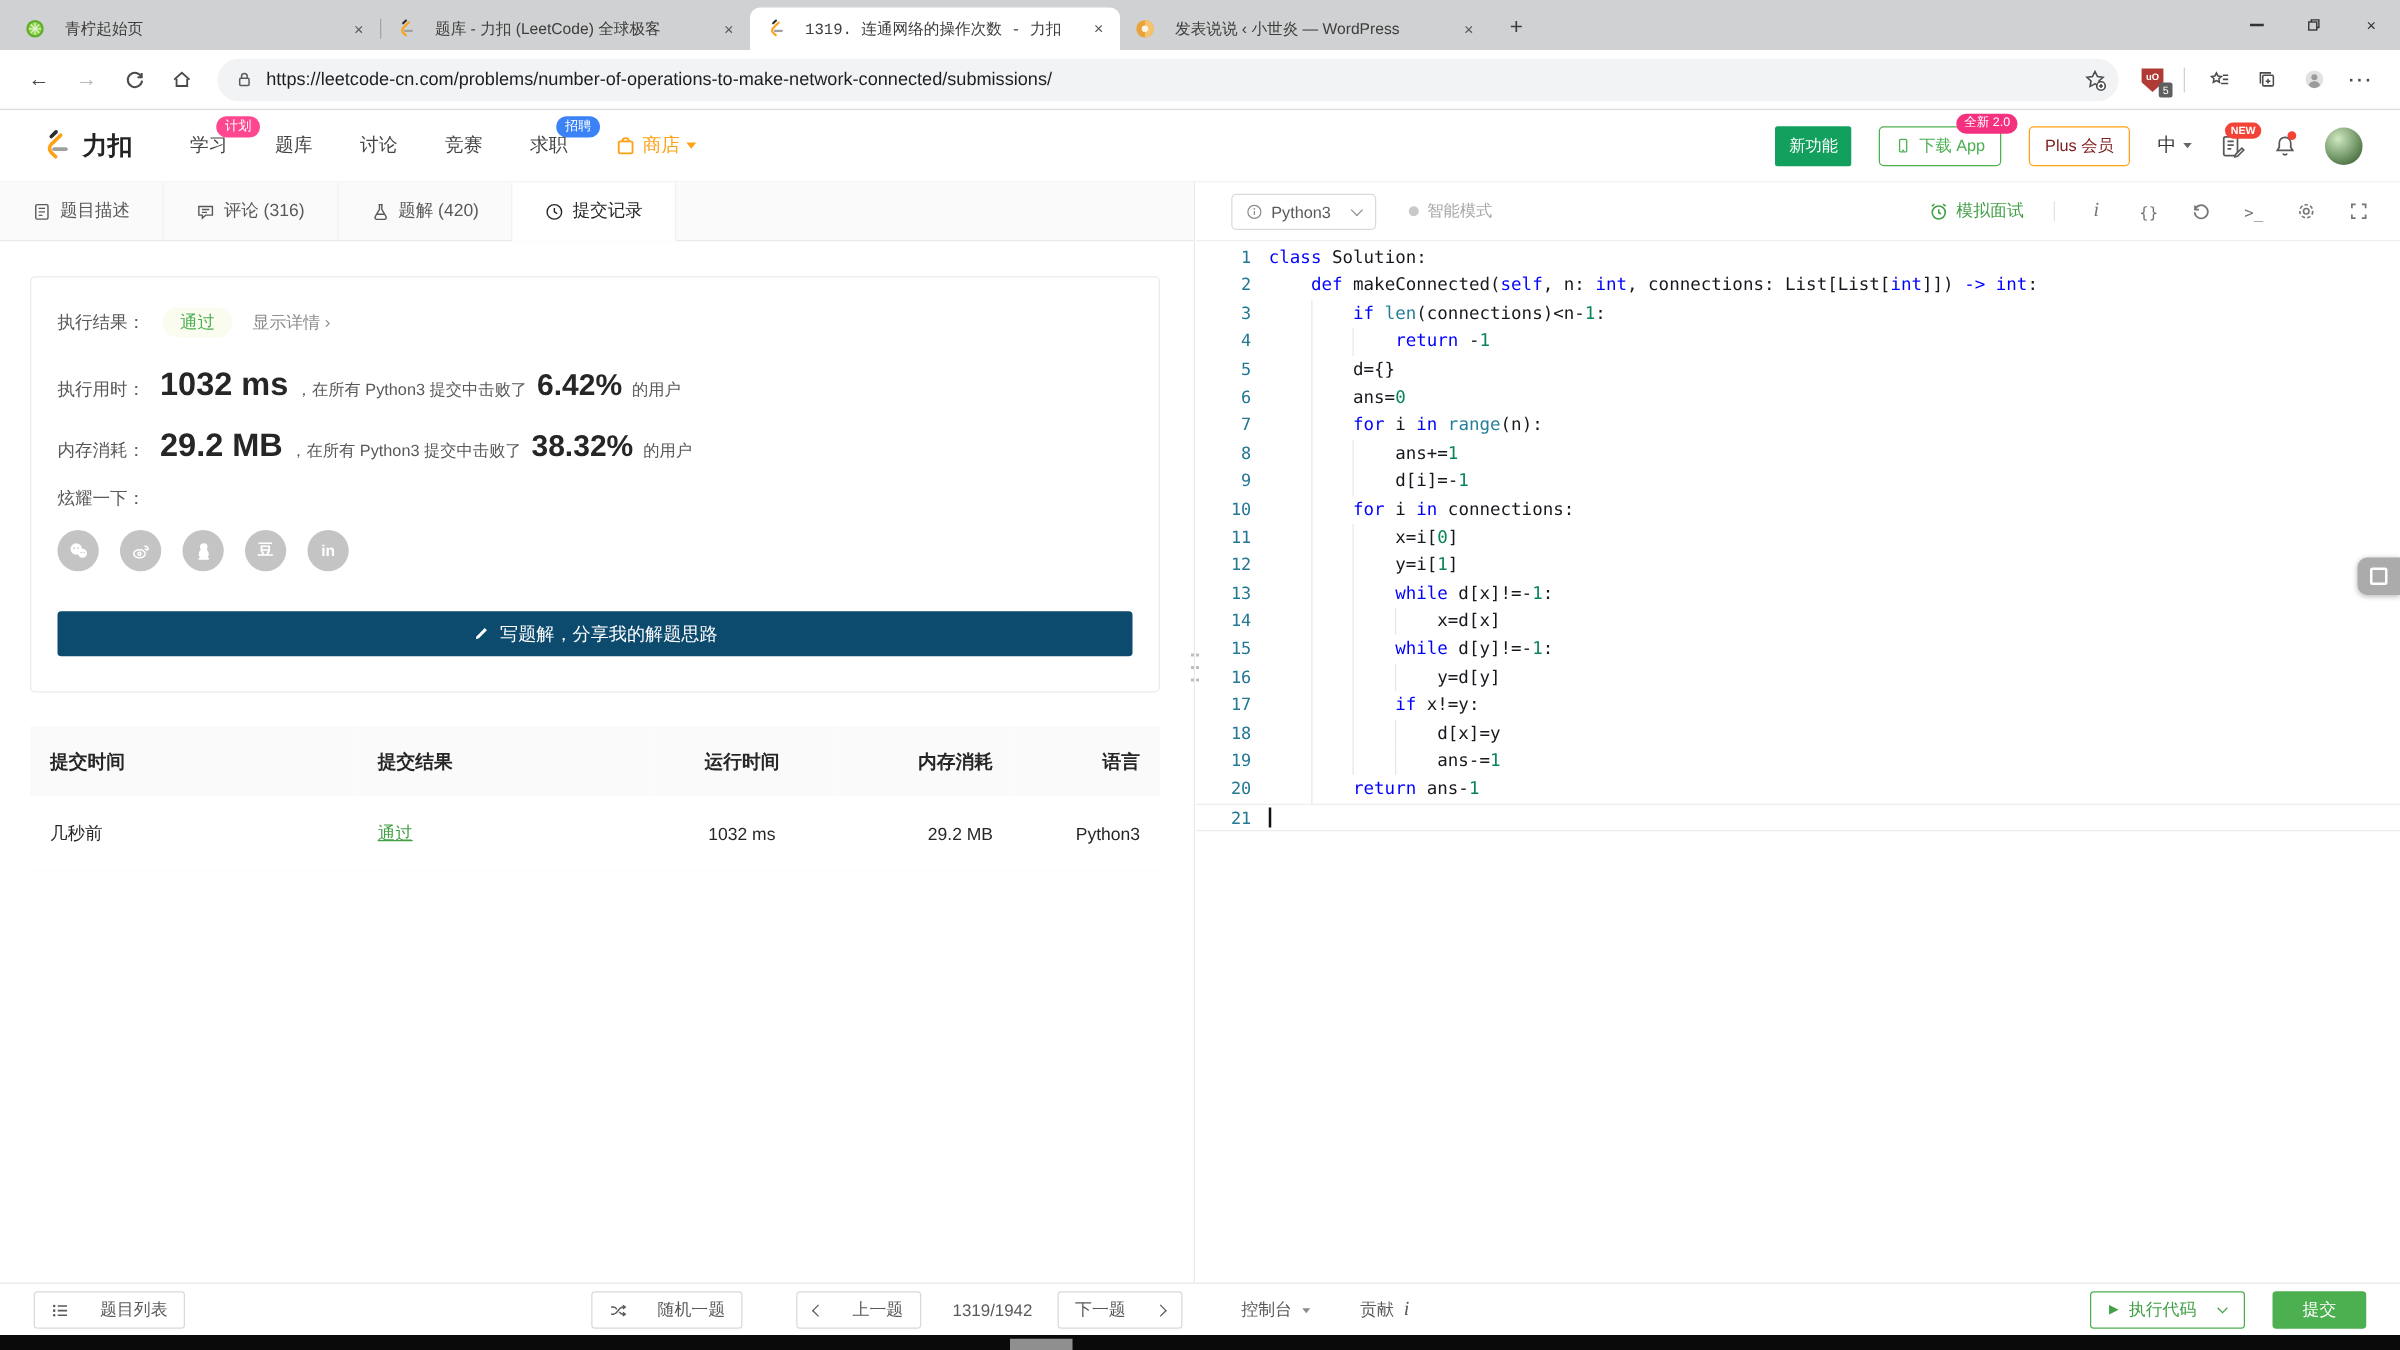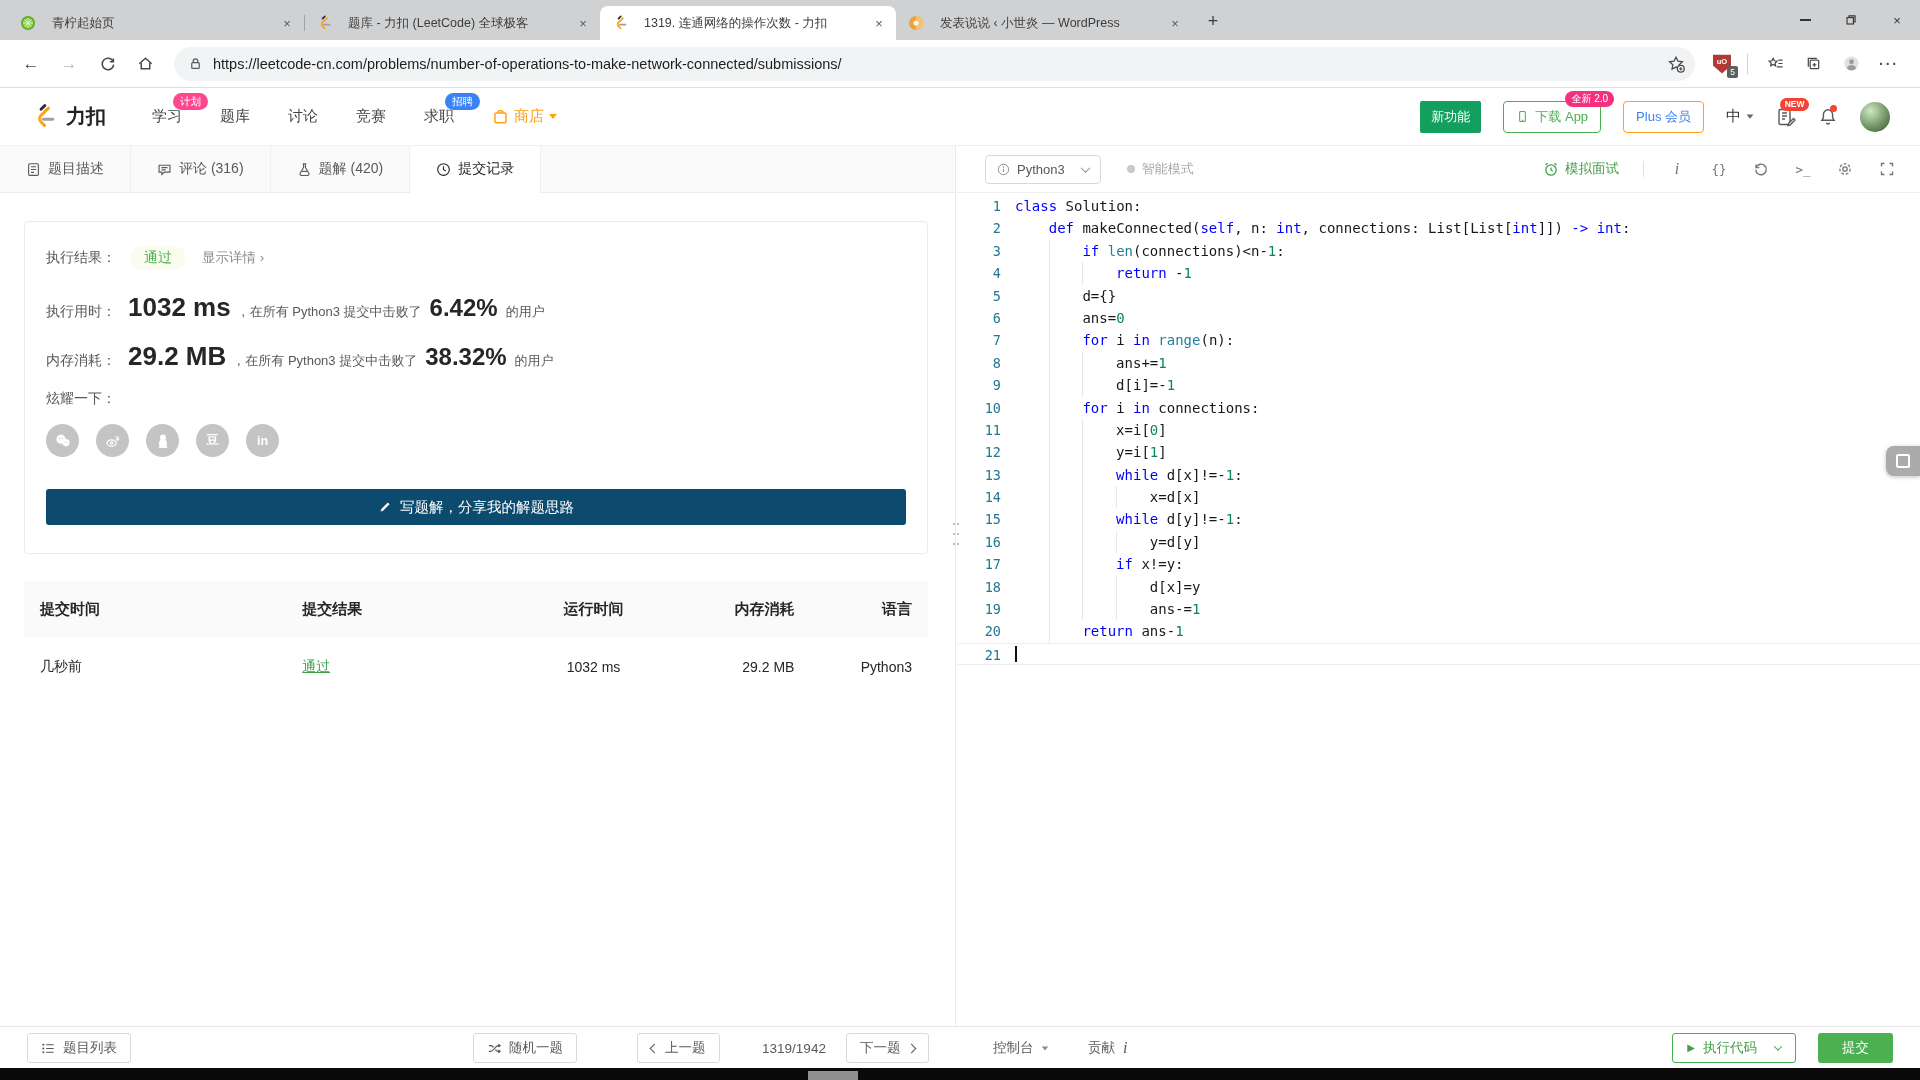--- a/index.html
+++ b/index.html
@@ -10,21 +10,21 @@
   button { font-family:inherit; cursor:pointer; }
 
   
   .tabstrip { position:absolute; top:0; left:0; right:0; height:40px; background:#d0d1d2;
     display:flex; align-items:flex-end; padding-left:8px; }
   .tabs-holder { display:flex; height:34px; }
   .btab { width:296px; height:34px; display:flex; align-items:center; gap:16px;
     padding:0 8px 0 12px; font-size:12.5px; color:#3d3d3d; position:relative; cursor:pointer; }
   .btab:not(.active)+.btab:not(.active)::before { content:''; position:absolute; left:0; top:9px;
     height:16px; width:1px; background:#a3a3a3; }
-  .btab.active { background:#fff; border-radius:8px 8px 0 0; }
+  .btab.active { background:#fff; border-radius:8px 8px 0 0;font-family:Liberation Mono, monospace; }
   .btitle { flex:1; white-space:nowrap; overflow:hidden; }
   .bclose { font-size:13px; color:#5a5a5a; width:18px; height:18px; flex:none;
     display:flex; align-items:center; justify-content:center; border-radius:4px; }
   .fav { width:16px; height:16px; flex:none; }
   .fav svg { width:16px; height:16px; }
   .newtab { width:30px; height:30px; margin:0 0 4px 6px; display:flex; align-items:center;
     justify-content:center; font-size:18px; color:#3d3d3d; border-radius:6px; cursor:pointer; }
   .wincontrols { margin-left:auto; display:flex; height:40px; align-self:flex-start; }
   .wbtn { width:46px; height:40px; display:flex; align-items:center; justify-content:center;
     font-size:13px; color:#333; }
@@ -71,21 +71,21 @@
     border-top:5px solid currentColor; display:inline-block; }
   .hright { margin-left:auto; display:flex; align-items:center; gap:22px; }
   .newfeat { background:#13a05e; color:#fff; font-size:13px; padding:7px 11px; border-radius:2px;
     cursor:pointer; }
   .dlapp { position:relative; display:flex; align-items:center; gap:6px; border:1px solid #4caf50;
     color:#4caf50; font-size:13px; padding:6px 12px; border-radius:4px; cursor:pointer;
     background:#fff; }
   .dlapp svg { width:13px; height:15px; }
   .dlbadge { position:absolute; top:-11px; right:-14px; background:#f5317f; color:#fff;
     font-size:10px; line-height:1; padding:3px 6px; border-radius:999px; white-space:nowrap; }
-  .plusbtn { border:1px solid #ffa116; color:#3b82f6; font-size:13px; padding:6px 12px;
+  .plusbtn { border:1px solid #ffa116; color:#7f1d1d; font-size:13px; padding:6px 12px;
     border-radius:4px; cursor:pointer; background:#fff; }
   .langsw { display:flex; align-items:center; gap:5px; font-size:15px; color:#333; cursor:pointer; }
   .langsw .tri { color:#666; transform:scale(.85); }
   .progicon { position:relative; color:#595959; cursor:pointer; }
   .progicon svg { width:20px; height:20px; }
   .newpill { position:absolute; top:-9px; right:-13px; background:#f44336; color:#fff;
     font-size:8.5px; font-weight:bold; line-height:1; padding:2.5px 4.5px; border-radius:999px; }
   .bellwrap { position:relative; color:#595959; cursor:pointer; }
   .bellwrap svg { width:20px; height:20px; }
   .reddot { position:absolute; top:-2px; right:1px; width:7px; height:7px; background:#f44336;
@@ -183,21 +183,21 @@
   .cursor { width:2px; background:#111; margin:2px 0; }
 
   .floater { position:absolute; right:0; top:446px; width:34px; height:30px; background:#ababab;
     border-radius:8px 0 0 8px; display:flex; align-items:center; justify-content:center;
     box-shadow:0 1px 4px rgba(0,0,0,.25); cursor:pointer; z-index:6; }
   .fico { width:14px; height:14px; border:2px solid #fff; border-radius:2px; }
 
   
   .footer { position:absolute; left:0; right:0; bottom:12px; height:42px; background:#fff;
     border-top:1px solid #e8e8e8; }
-  .fbtn { display:flex; align-items:center; gap:7px; border:1px solid #d9d9d9; background:#fff;
+  .fbtn { display:flex; align-items:center; gap:24px; border:1px solid #d9d9d9; background:#fff;
     border-radius:3px; height:30px; padding:0 13px; font-size:13.5px; color:#595959;
     position:absolute; top:6px; }
   .fbtn svg { width:15px; height:15px; }
   #btn-list { left:27px; } #btn-random { left:473px; } #btn-prev { left:637px; }
   #btn-next { left:846px; }
   .progress { position:absolute; left:742px; top:0; height:42px; width:104px; display:flex;
     align-items:center; justify-content:center; font-size:13.5px; color:#595959; }
   .consolelink { position:absolute; left:993px; top:0; height:42px; display:flex;
     align-items:center; gap:7px; font-size:13.5px; color:#595959; cursor:pointer; }
   .consolelink .tri { color:#8c8c8c; transform:scale(.8); }

